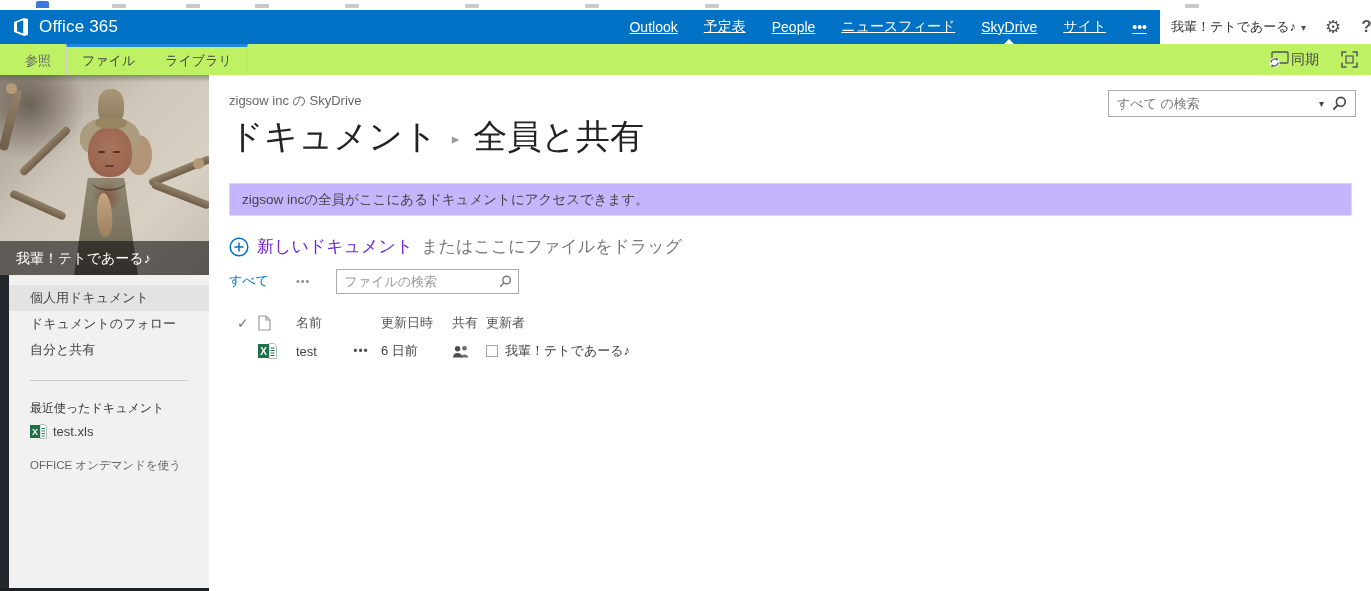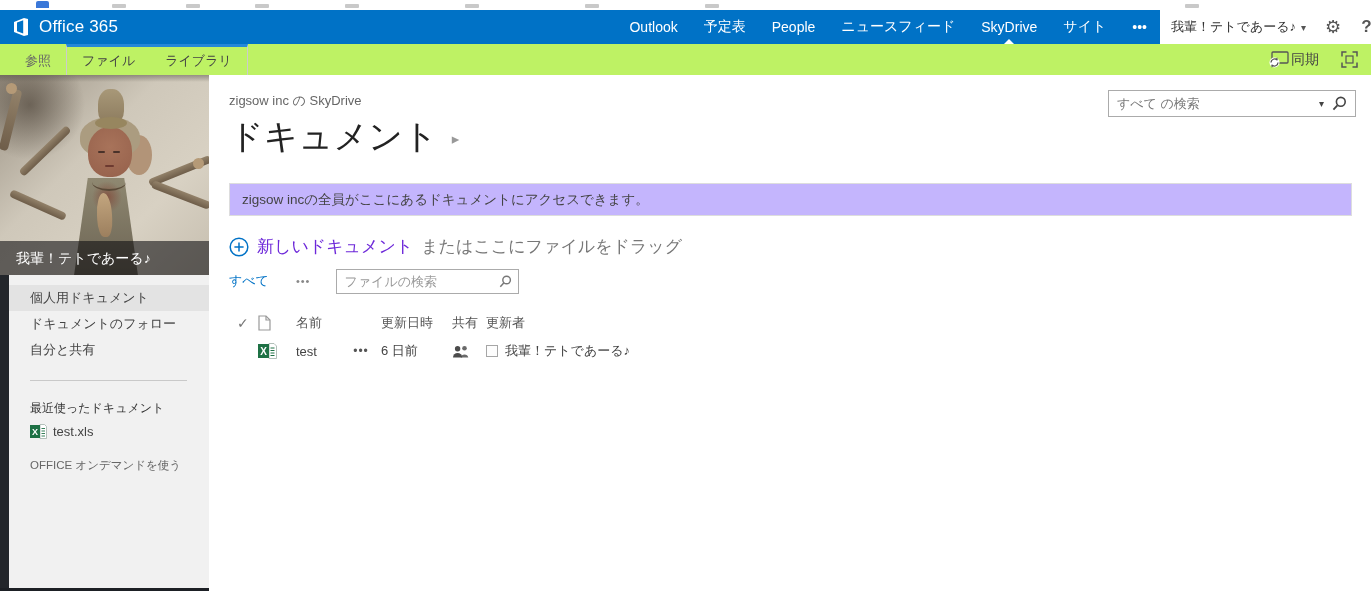--- a/index.html
+++ b/index.html
@@ -8,21 +8,21 @@
 
   
   #browser-strip{position:absolute;top:0;left:0;right:0;height:10px;background:#fff;border-bottom:1px solid #ececec;}
   .bm{position:absolute;bottom:2px;height:4px;width:14px;background:#c9c9c9;border-radius:1px;}
   .bm.blue{width:13px;height:7px;background:#3b78d8;border-radius:2px 2px 0 0;}
 
   
   #suitebar{position:absolute;top:10px;left:0;width:1160px;height:34px;background:#0072c6;display:flex;align-items:center;color:#fff;}
   #brand{display:flex;align-items:center;gap:9px;padding-left:10px;cursor:pointer;}
   #brand .brand-text{font-size:17px;letter-spacing:.2px;}
-  #suite-nav{margin-left:auto;display:flex;align-items:stretch;height:100%;}
+  #suite-nav{margin-left:auto;display:flex;align-items:stretch;height:100%;text-decoration:underline;}
   .s-nav{position:relative;display:flex;align-items:center;padding:0 13px;font-size:14px;color:#fff;cursor:pointer;white-space:nowrap;}
   .s-nav .notch{position:absolute;bottom:0;left:50%;margin-left:-5px;width:0;height:0;border-left:5px solid transparent;border-right:5px solid transparent;border-bottom:5px solid #fff;}
   #userarea{position:absolute;top:10px;left:1160px;right:0;height:34px;background:#fff;display:flex;align-items:center;color:#444;}
   #user-name{font-size:13px;color:#333;padding-left:11px;cursor:pointer;white-space:nowrap;}
   #user-caret{font-size:10px;color:#555;margin-left:5px;cursor:pointer;}
   #gear{font-size:18px;color:#555;margin-left:19px;cursor:pointer;line-height:1;}
   #help{font-size:17px;font-weight:bold;color:#555;margin-left:20px;margin-right:13px;cursor:pointer;}
 
   
   #ribbon{position:absolute;top:44px;left:0;right:0;height:31px;background:#bef264;}
@@ -248,20 +248,21 @@
           <line x1="5.4" y1="9.4" x2="1.4" y2="13.6" stroke="#444" stroke-width="1.8"></line>
         </svg>
       </span>
     </div>
 
     <div id="breadcrumb">zigsow inc の SkyDrive</div>
 
     <div id="page-title">
       <span id="title-primary">ドキュメント</span>
       <span id="title-sep">▸</span>
+      <span id="title-secondary">全員と共有</span>
     </div>
 
     <div id="notice">zigsow incの全員がここにあるドキュメントにアクセスできます。</div>
 
     <div id="newdoc">
       <svg width="20" height="20" viewBox="0 0 20 20">
         <circle cx="10" cy="10" r="8.8" fill="none" stroke="#0072c6" stroke-width="1.5"></circle>
         <line x1="10" y1="5.4" x2="10" y2="14.6" stroke="#0072c6" stroke-width="1.5"></line>
         <line x1="5.4" y1="10" x2="14.6" y2="10" stroke="#0072c6" stroke-width="1.5"></line>
       </svg>

